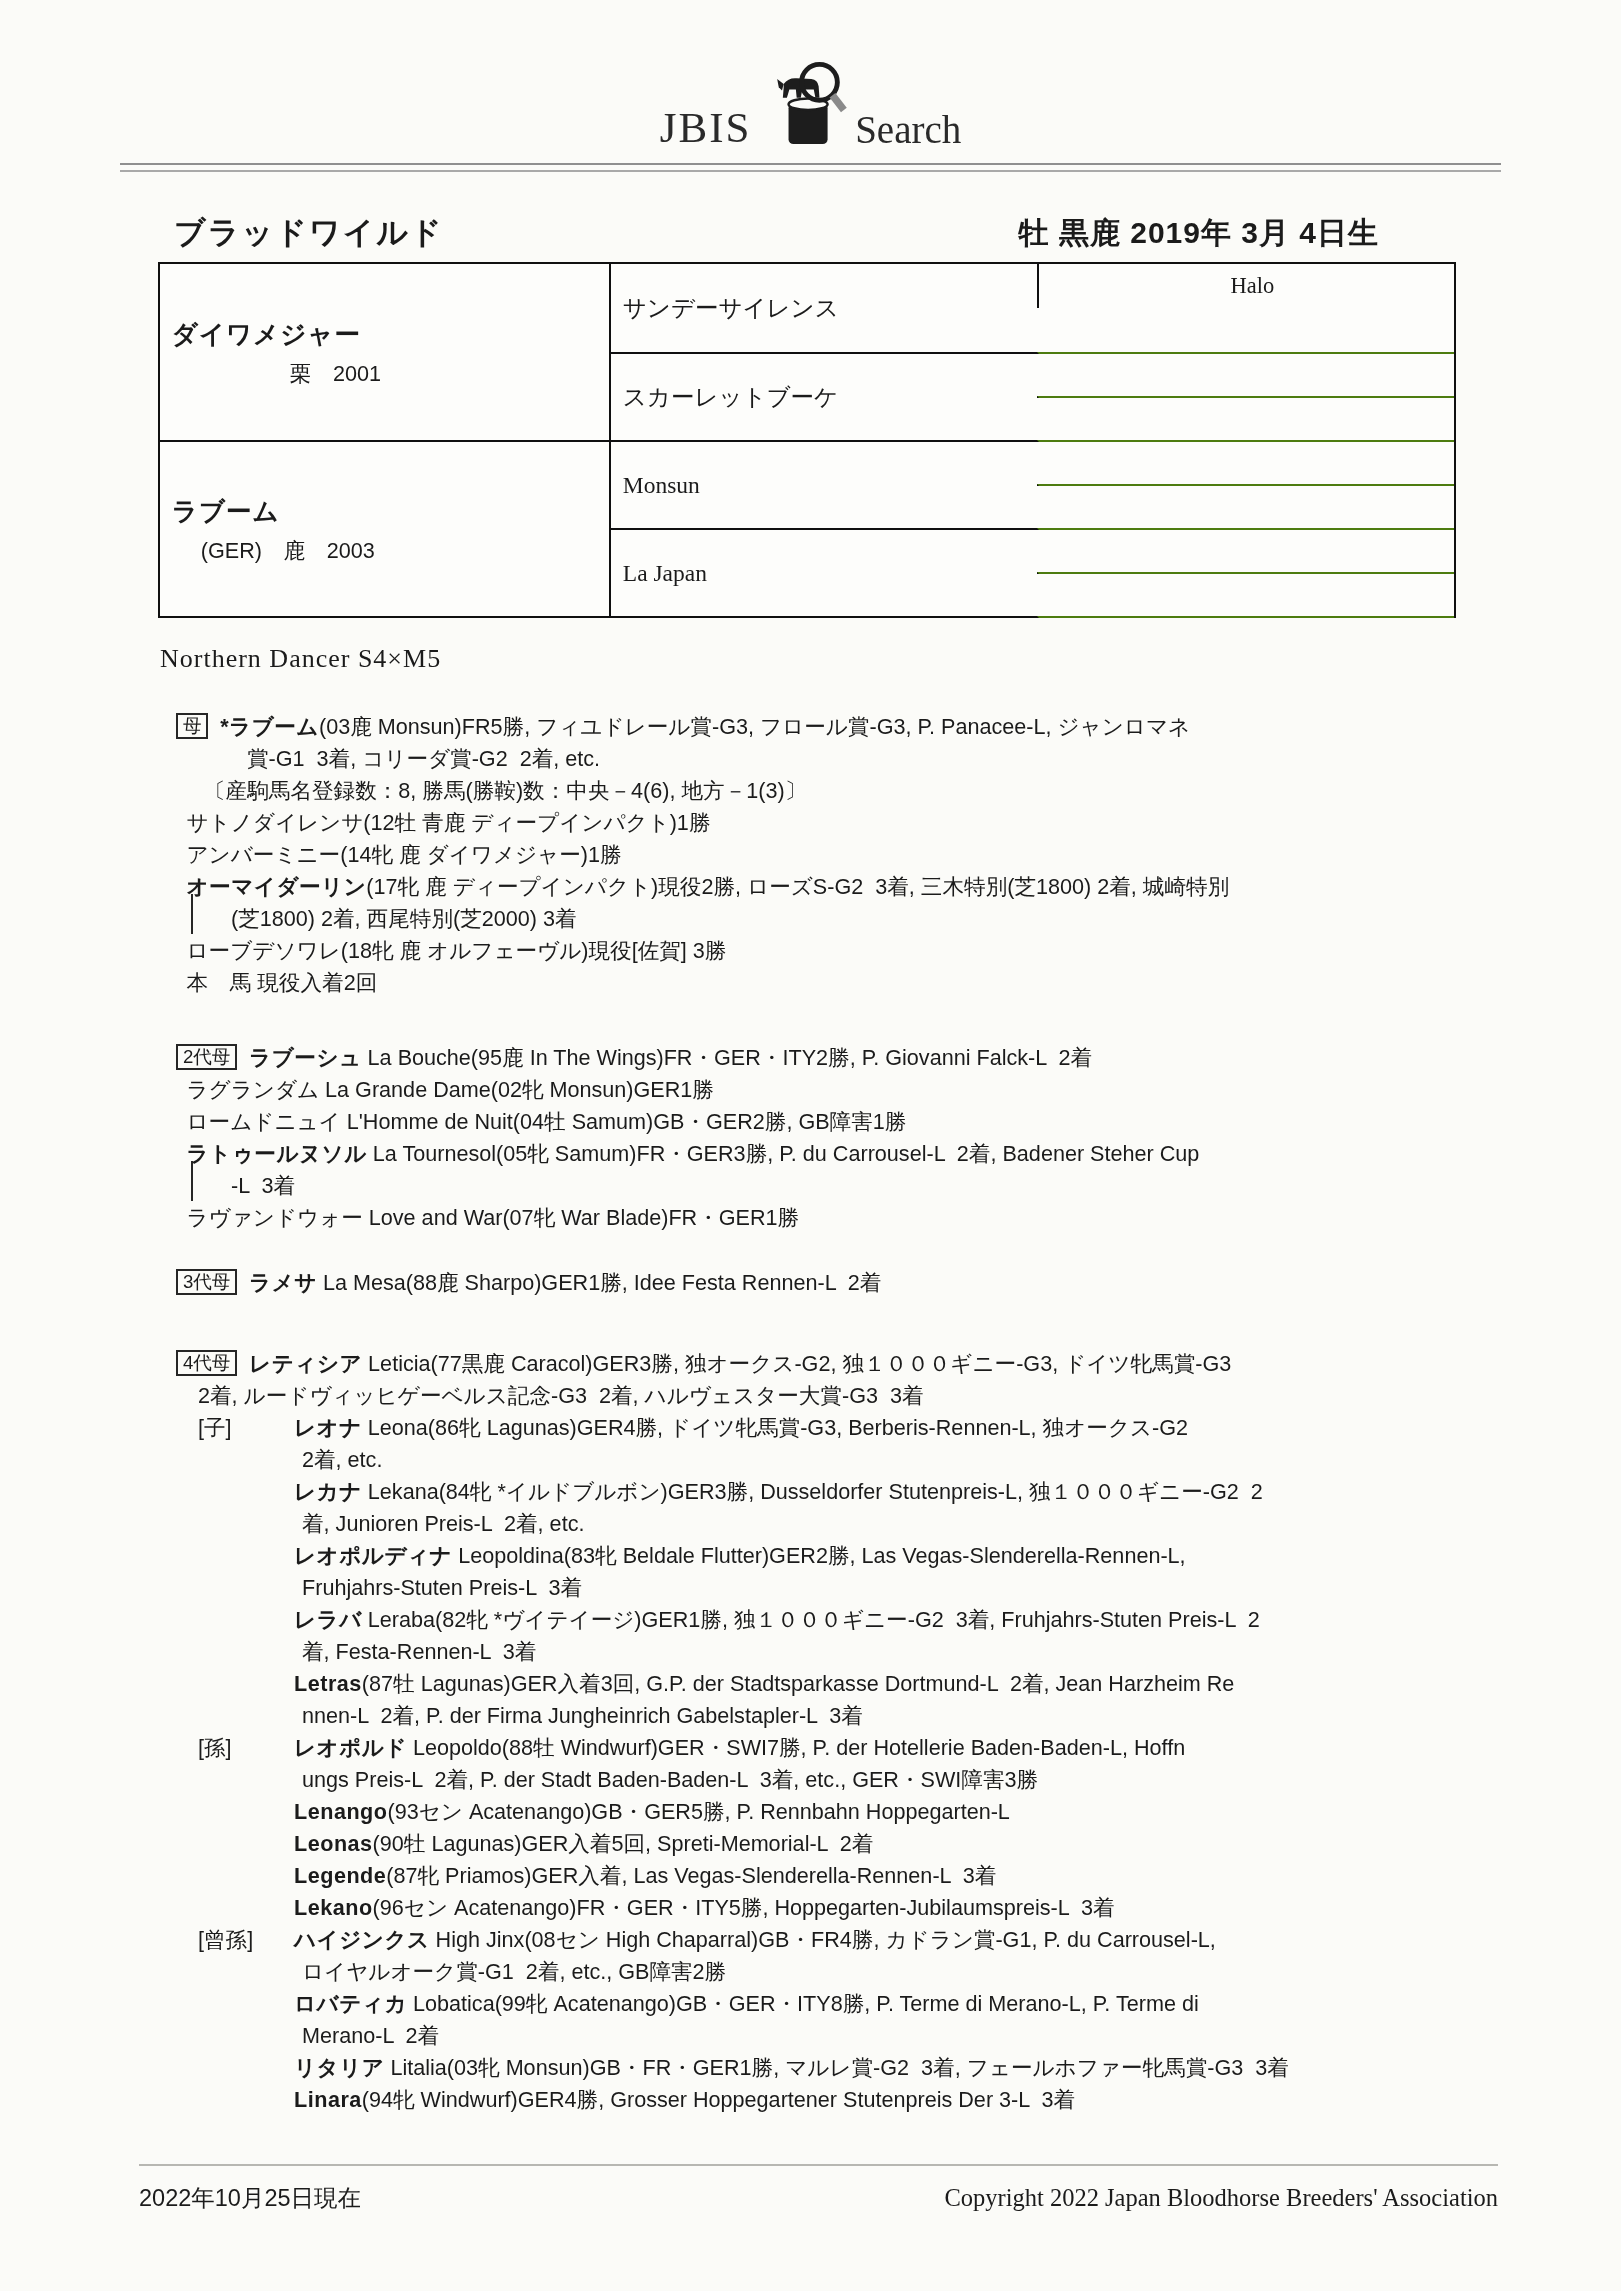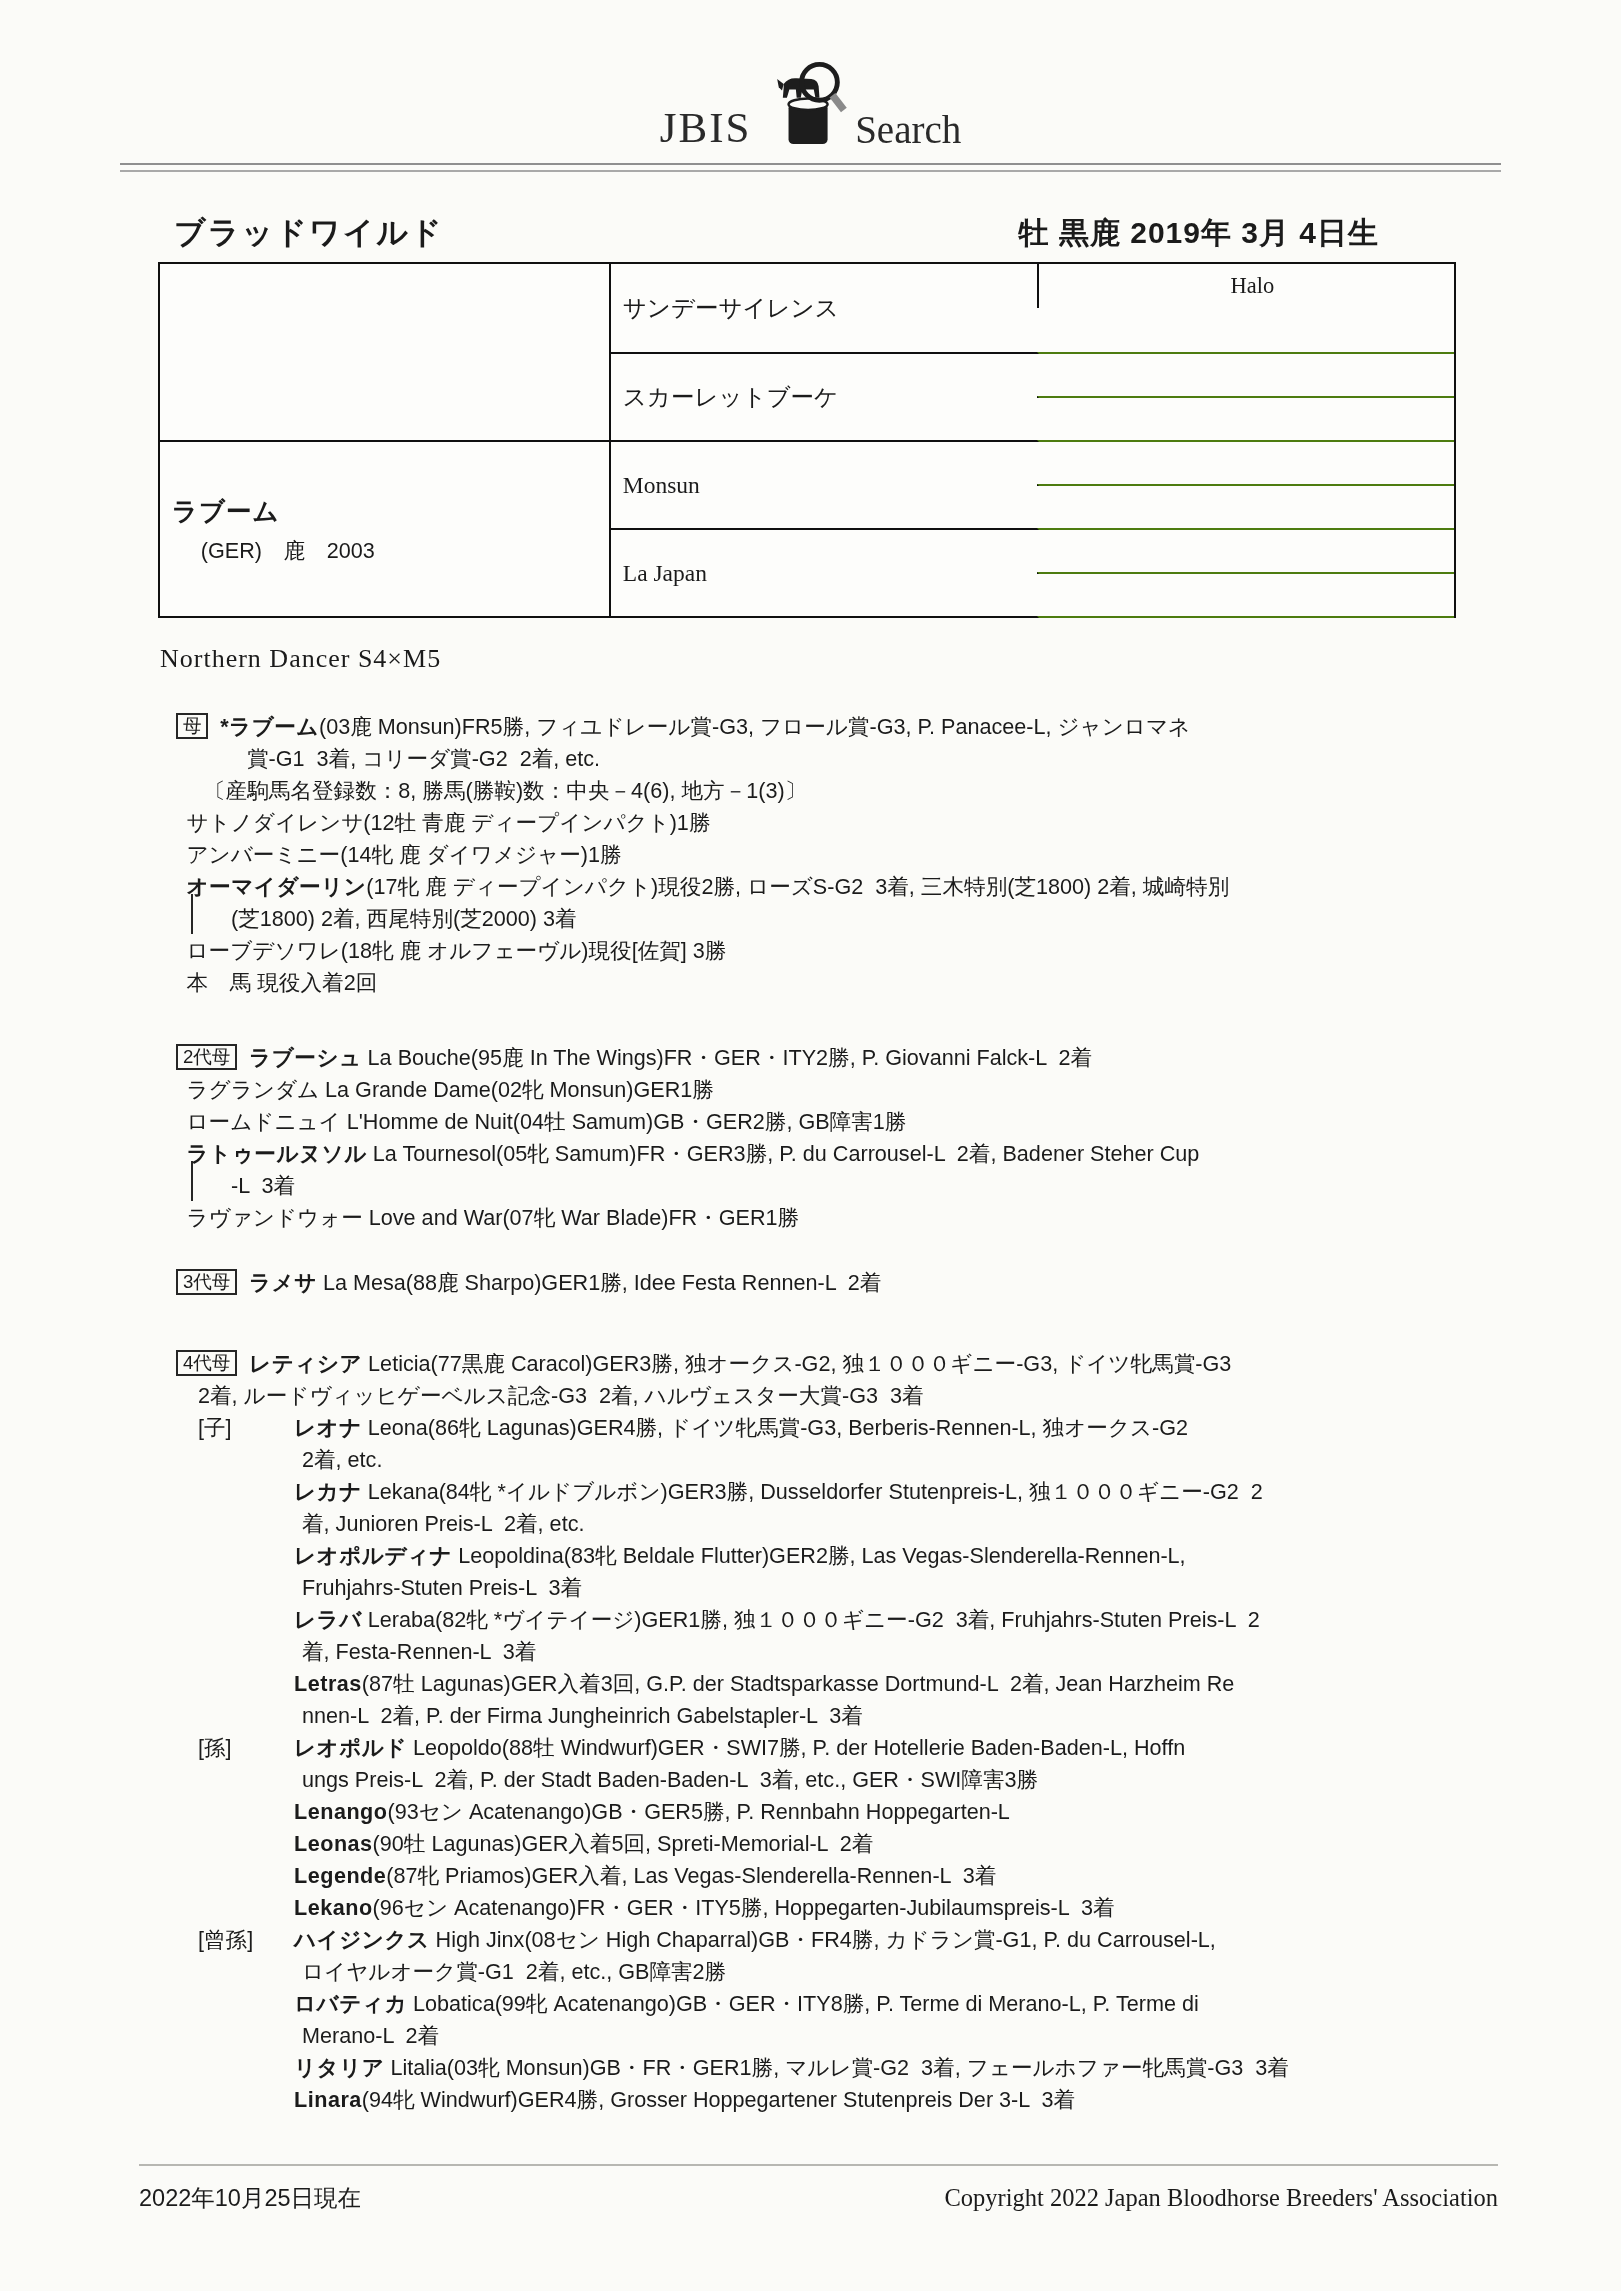--- a/index.html
+++ b/index.html
@@ -110,20 +110,24 @@
     <span class="logo-txt logo-search">Search</span>
   </div>
   <div class="head-rule"></div>
 
   <div class="title-row">
     <span class="horse-name">ブラッドワイルド</span>
     <span class="birth-info">牡 黒鹿 2019年 3月 4日生</span>
   </div>
 
   <div class="ptable">
+    <div class="cell c-sire">
+      <div class="pname">ダイワメジャー</div>
+      <div class="pdetail">栗　2001</div>
+    </div>
     <div class="cell c-dam">
       <div class="pname">ラブーム</div>
       <div class="pdetail">(GER)　鹿　2003</div>
     </div>
     <div class="cell c-gp0 gpname">サンデーサイレンス</div>
     <div class="cell c-gp1 gpname">スカーレットブーケ</div>
     <div class="cell c-gp2 gpname">Monsun</div>
     <div class="cell c-gp3 gpname">La Japan</div>
     <div class="cell ggp g0">Halo</div>
     <div class="cell ggp g1">Wishing Well</div>

